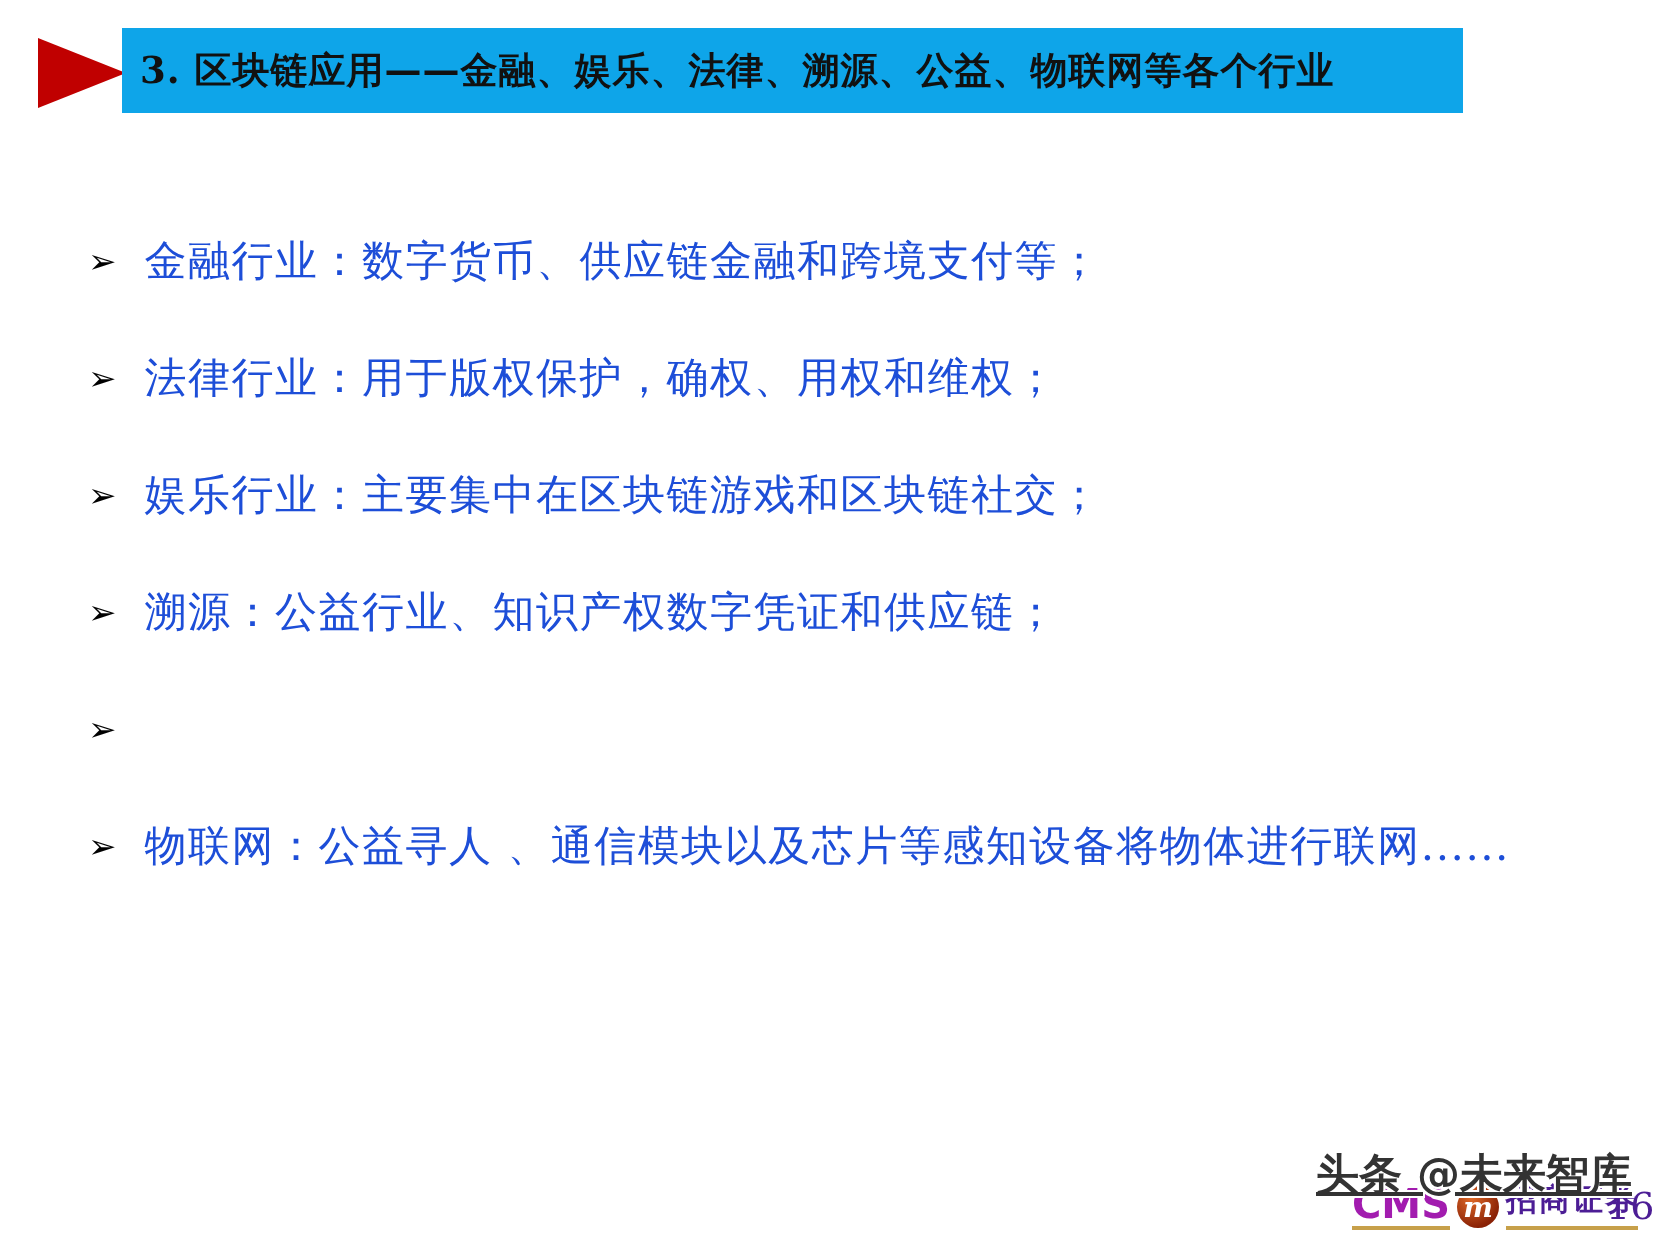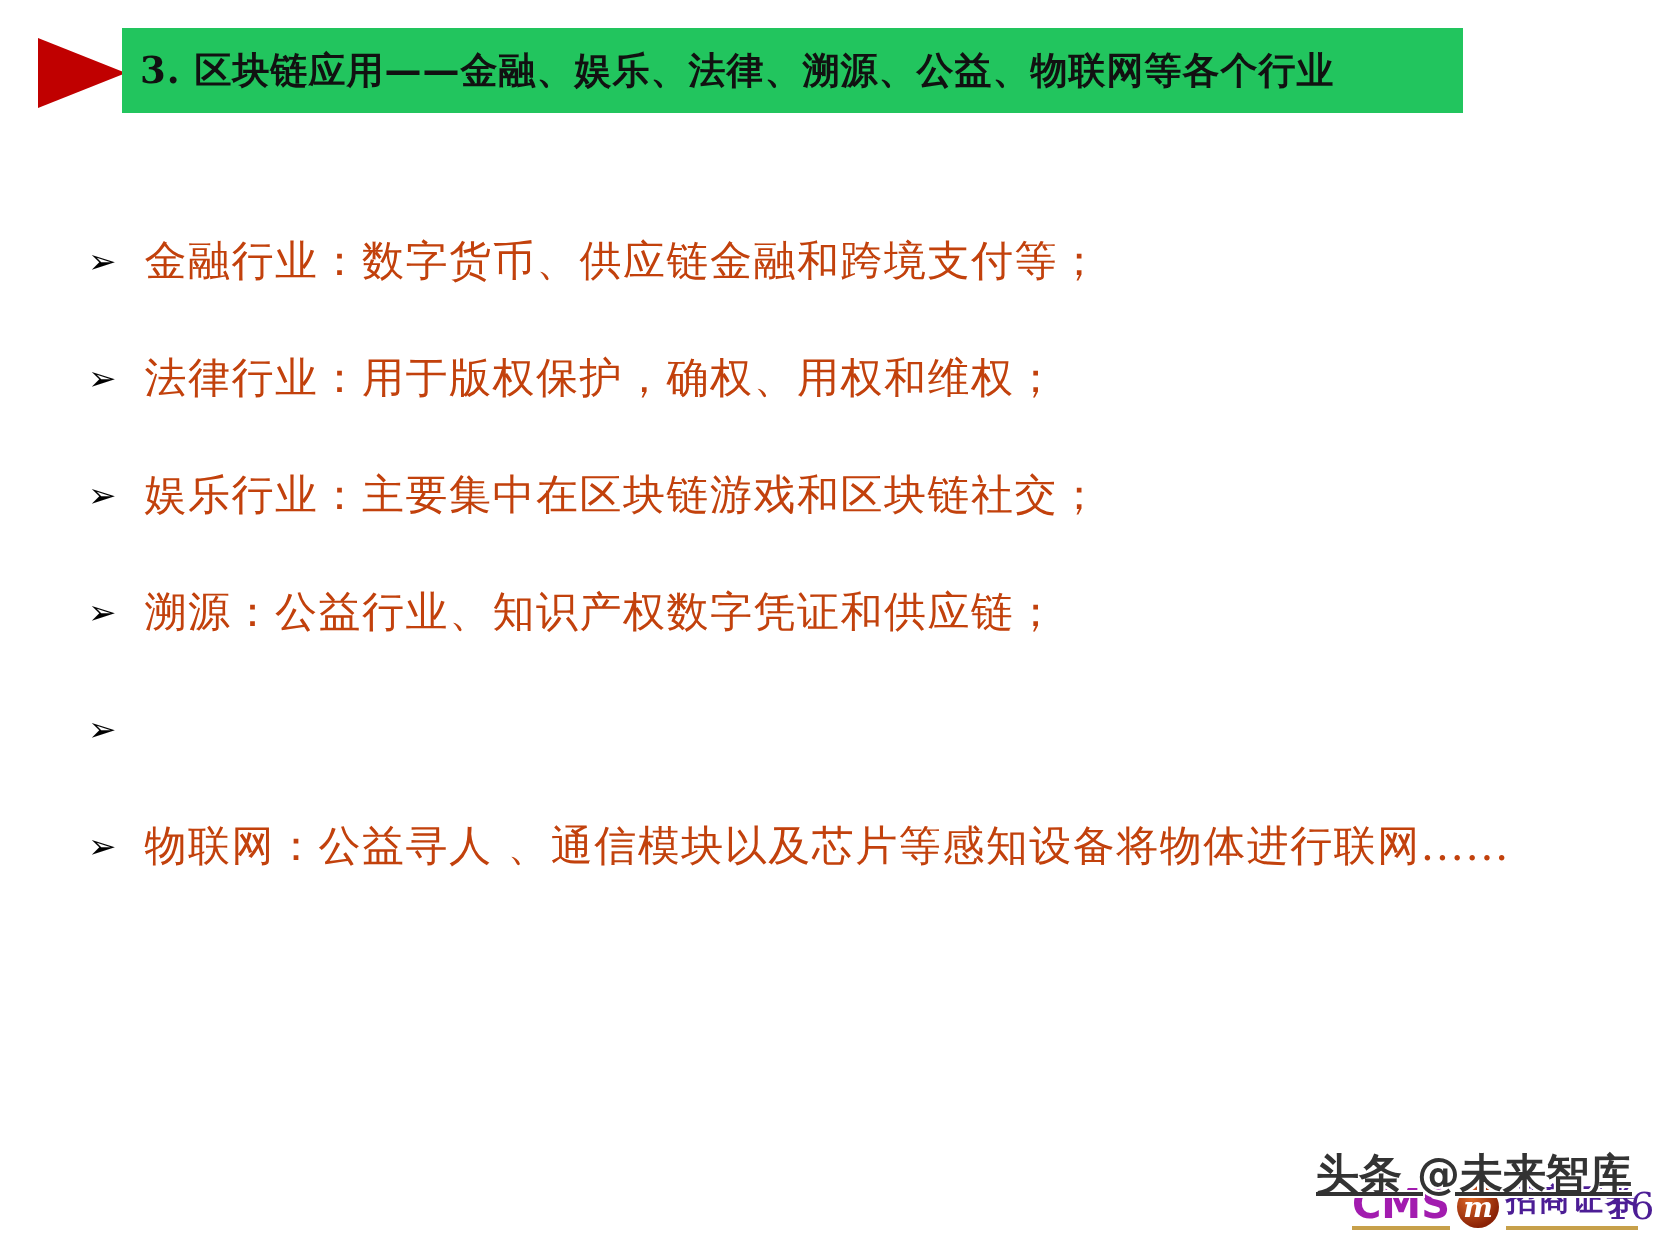--- a/index.html
+++ b/index.html
@@ -15,21 +15,21 @@
   
   .header-triangle {
     position: absolute; left: 38px; top: 38px;
     width: 88px; height: 70px;
     background: #c00000;
     clip-path: polygon(0 0, 100% 50%, 0 100%);
   }
   .title-bar {
     position: absolute; left: 122px; top: 28px;
     width: 1341px; height: 85px;
-    background: #22c55e;
+    background: #0ea5e9;
     display: flex; align-items: center;
     padding-left: 18px; box-sizing: border-box;
   }
   .title-text {
     font-size: 37px; font-weight: bold; color: #111;
     letter-spacing: 1px; white-space: nowrap;
   }
 
   
   .bullets {
@@ -38,21 +38,21 @@
   .bullet-item {
     display: flex; align-items: flex-start;
     margin-bottom: 67px;
   }
   .bullet-item:last-child { margin-top: 16px; }
   .bullet-marker {
     font-size: 34px; line-height: 50px;
     margin-right: 28px; color: #000; flex: 0 0 auto;
   }
   .bullet-text {
-    font-size: 42px; line-height: 50px; color: #c2410c;
+    font-size: 42px; line-height: 50px; color: #1d4ed8;
     letter-spacing: 1.5px; white-space: nowrap;
   }
 
   
   .watermark {
     position: absolute; left: 1316px; top: 1146px;
     font-family: "DejaVu Sans", sans-serif;
     font-size: 43px; font-weight: bold; color: #333;
     white-space: nowrap; z-index: 3;
     text-shadow: -2px -2px 0 #fff, 2px -2px 0 #fff, -2px 2px 0 #fff, 2px 2px 0 #fff,

